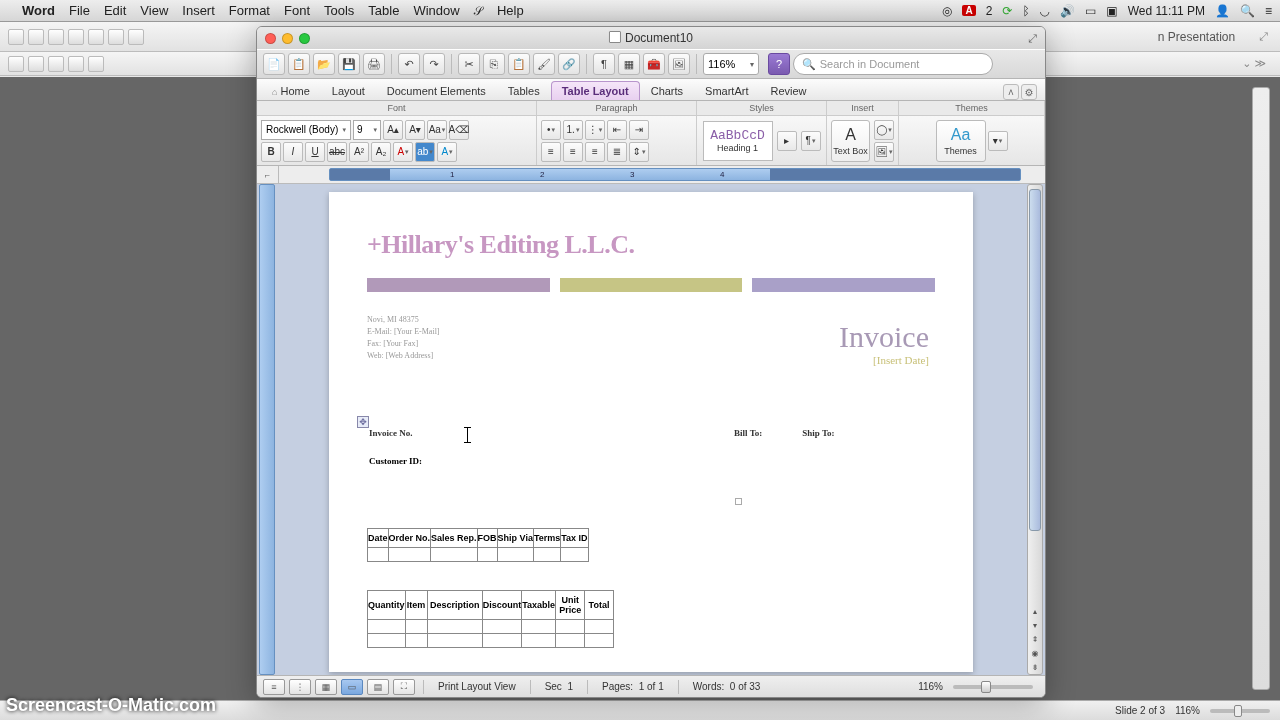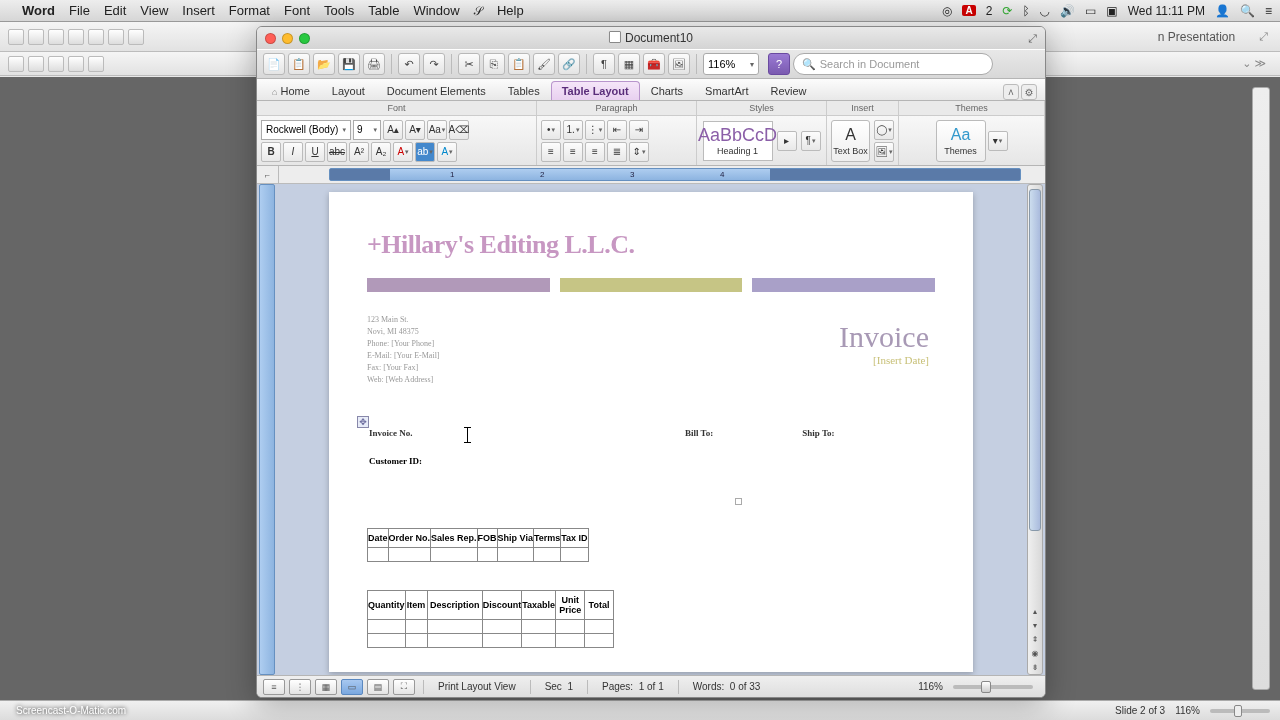--- a/index.html
+++ b/index.html
@@ -16,21 +16,21 @@
 .host-toolbar { height: 30px; background: linear-gradient(#f5f5f5, #e2e2e2); border-bottom: 1px solid #bcbcbc; display: flex; align-items: center; padding: 0 8px; gap: 4px; }
 .host-toolbar .spacer { flex: 1; }
 .host-toolbar .openpres { color: #555; font-size: 12px; padding-right: 20px; }
 .host-tabbar { height: 25px; background: #e8e8e8; border-bottom: 1px solid #bcbcbc; display: flex; align-items: center; gap: 2px; padding: 0 6px; }
 .host-tabbar .tab { padding: 3px 12px; font-size: 11px; color: #444; border: 1px solid #ccc; border-bottom: none; border-radius: 4px 4px 0 0; background: linear-gradient(#fff,#efefef); }
 .host-tabbar .home-icon { font-size: 10px; margin-right: 3px; color: #777;}
 .dark-region { position: absolute; top: 77px; left: 0; right: 0; bottom: 20px; background: #666; }
 .dark-region .canvas-right { position:absolute; right:10px; top:10px; bottom:10px; width: 18px; background: linear-gradient(#eee,#ddd); border:1px solid #aaa; border-radius:3px;}
 .host-status { position:absolute; left:0; right:0; bottom:0; height:20px; background:linear-gradient(#f0f0f0,#dcdcdc); border-top:1px solid #aaa; display:flex; align-items:center; font-size:10px; color:#333; padding: 0 10px; gap:20px;}
 .host-status .right { margin-left:auto; display:flex; align-items:center; gap:10px;}
-.watermark { position:absolute; left:16px; bottom:4px; color:#fff; font-size:10px; font-weight:normal; text-shadow:0 0 4px #000; }
+.watermark { position:absolute; left:6px; bottom:4px; color:#fff; font-size:18px; font-weight:bold; text-shadow:0 0 4px #000; }
 
 
 .word-window { position: absolute; left: 256px; top: 26px; width: 790px; height: 672px; background: #ededed; border: 1px solid #888; border-radius: 6px; box-shadow: 0 6px 30px rgba(0,0,0,.3); display:flex; flex-direction:column; overflow:hidden;}
 .word-title { height: 22px; background: linear-gradient(#e9e9e9,#d4d4d4); display:flex; align-items:center; padding: 0 8px; gap:6px; color:#333; font-size:12px; position:relative;}
 .traffic { display:flex; gap:6px; }
 .traffic .dot { width:11px; height:11px; border-radius:50%; border:1px solid rgba(0,0,0,.2);}
 .dot.red{background:#ff5f57;} .dot.yel{background:#febc2e;} .dot.grn{background:#28c840;}
 .word-title .title-text { position:absolute; left:50%; transform:translateX(-50%); display:flex; gap:4px;}
 .word-title .doc-icon { width:12px; height:12px; background:#fff; border:1px solid #888; border-radius:1px;}
 .word-title .expand { margin-left:auto; color:#666; font-size:11px;}
@@ -55,21 +55,21 @@
 .ribbon-body { height:50px; background:linear-gradient(#f8f8f8,#e6e6e6); border-bottom:1px solid #b5b5b5; display:flex;}
 .rgroup { border-right:1px solid #ccc; padding:3px 4px; display:flex; flex-direction:column; gap:2px; justify-content:center;}
 .rrow { display:flex; gap:2px; align-items:center;}
 .font-name { width:90px; height:20px; background:#fff; border:1px solid #aaa; font-size:10px; padding:0 4px; display:flex; align-items:center;}
 .font-name::after{content:"▾"; margin-left:auto; font-size:7px; color:#666;}
 .font-size { width:28px; height:20px; background:#fff; border:1px solid #aaa; font-size:10px; padding:0 3px; display:flex; align-items:center;}
 .font-size::after{content:"▾"; margin-left:auto; font-size:7px; color:#666;}
 .rbtn { width:20px; height:20px; border:1px solid #bbb; border-radius:2px; background:linear-gradient(#fcfcfc,#e8e8e8); display:inline-flex; align-items:center; justify-content:center; font-size:10px; color:#333;}
 .rbtn.drop::after{content:"▾"; font-size:7px; margin-left:1px; color:#666;}
 .style-preview { width:70px; height:40px; background:#fff; border:1px solid #bbb; display:flex; flex-direction:column; align-items:center; justify-content:center; font-size:9px; color:#333;}
-.style-preview .big { font-family: Liberation Sans, sans-serif; font-size:18px; color:#8b5fa8;}
+.style-preview .big { font-family: Liberation Mono, monospace; font-size:13px; color:#8b5fa8;}
 .big-btn { width:50px; height:42px; background:linear-gradient(#fff,#eee); border:1px solid #bbb; border-radius:3px; display:flex; flex-direction:column; align-items:center; justify-content:center; gap:2px; font-size:9px; color:#333;}
 .big-btn .ico { font-size:16px;}
 
 
 .ruler-wrap { height:18px; display:flex; background:#ededed; border-bottom:1px solid #bbb;}
 .ruler-corner { width:22px; border-right:1px solid #bbb; display:flex; align-items:center; justify-content:center; font-size:9px; color:#666;}
 .hruler { flex:1; position:relative; background:linear-gradient(#aecdf0,#8db4e0); margin:2px 24px 2px 50px; border:1px solid #6690c0; border-radius:2px;}
 .hruler .dark { position:absolute; top:0; bottom:0; background:#5a7aa8;}
 .hruler .num { position:absolute; top:1px; font-size:8px; color:#224;}
 
@@ -346,34 +346,32 @@
     <div class="vruler"></div>
 
     <div class="page">
       <div class="company">+Hillary's Editing L.L.C.</div>
       <div class="color-bars">
         <div style="background:#b199b9;"></div>
         <div style="background:#c6c585;"></div>
         <div style="background:#a9a0c8;"></div>
       </div>
       <div class="addr">
-        <div>123 Main St.</div>
         <div>Novi, MI 48375</div>
-        <div>Phone: [Your Phone]</div>
         <div>E-Mail: [Your E-Mail]</div>
         <div>Fax: [Your Fax]</div>
         <div>Web: [Web Address]</div>
       </div>
       <div class="invoice-label">Invoice</div>
       <div class="invoice-date">[Insert Date]</div>
 
       <div class="table-handle">✥</div>
       <div class="info-row">
         <div class="cell"><span class="info-label">Invoice No.</span></div>
-        <div class="cell" style="text-align:center;padding-left:140px;font-family:Liberation Serif, serif;"><span class="info-label">Bill To:</span></div>
+        <div class="cell" style="text-align:right;padding-left:140px;font-family:Liberation Serif, serif;"><span class="info-label">Bill To:</span></div>
         <div class="cell" style="text-align:left;padding-left:40px;"><span class="info-label">Ship To:</span></div>
       </div>
       <div class="cursor-I">
           <div class="bar"></div>
         </div>
       <div class="cust-row">Customer ID:</div>
       <div class="small-marker"></div>
 
       <table class="tbl" style="top:336px;">
         <tbody>

